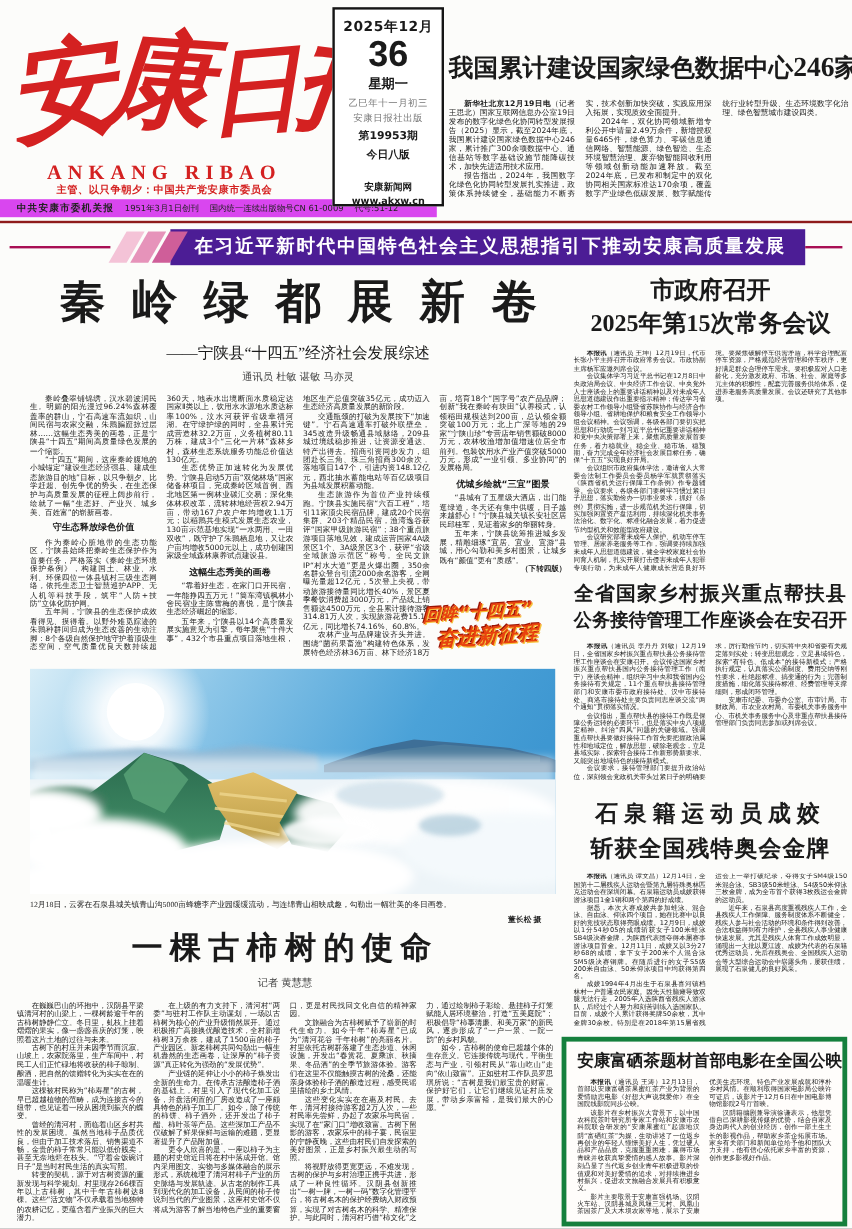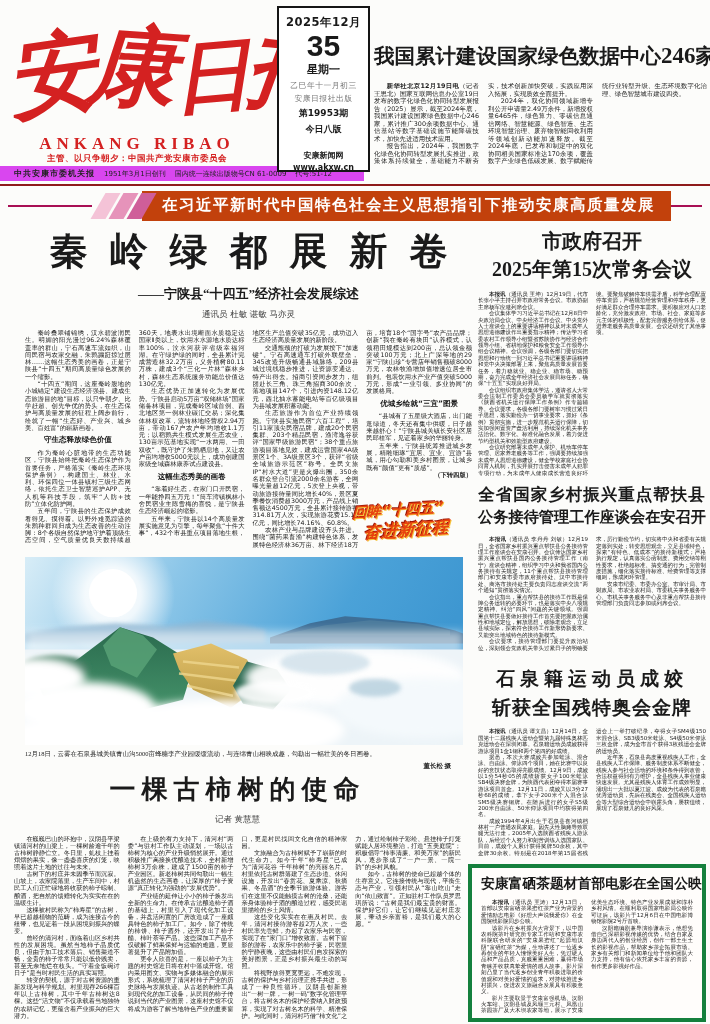--- a/index.html
+++ b/index.html
@@ -47,32 +47,32 @@
   .banner-row { position:absolute; left:0; top:192px; width:710px; height:28px;
     display:flex; align-items:center; }
   .banner-line { height:1.5px; background:#a80f54; }
   .line-left { width:84px; margin-left:8px; }
   .line-right { flex:1; margin-right:8px; }
   .stripes { display:flex; margin-left:6px; margin-right:-10px; }
   .stripes i { display:block; width:15px; height:26px; transform:skewX(-30deg); margin-right:3px; }
   .stripes i:nth-child(1){ background:#f4c3d7; }
   .stripes i:nth-child(2){ background:#e693ba; }
   .stripes i:nth-child(3){ background:#cf5e99; }
-  .banner-box { background:#c2410c; color:#fff; font-size:15.5px; font-weight:bold;
+  .banner-box { background:#4c1d95; color:#fff; font-size:15.5px; font-weight:bold;
     padding:4px 16px 5px 20px; letter-spacing:1.5px; white-space:nowrap; }
   
   .p, .lead-p { text-indent:2em; text-align:justify; }
   .lead { font-weight:bold; }
   .subhead { font-weight:bold; text-align:center; text-indent:0; margin:5px 0 4px; font-size:1.2em; }
   .turn-note { text-align:right; text-indent:0; font-weight:bold; }
   
   .main-article { position:absolute; left:25px; top:226px; width:447px; }
   .main-article h1 { font-size:38px; font-weight:900; text-align:center; letter-spacing:22px;
     text-indent:22px; white-space:nowrap; }
-  .main-article .subtitle { text-align:center; font-size:13px; font-weight:bold;
+  .main-article .subtitle { text-align:center; font-size:13px; font-weight:normal;
     font-family:"Liberation Serif", serif; margin-top:8px; }
   .main-article .byline { text-align:center; font-size:8.5px; color:#444; margin-top:6px; }
   .main-article .body { margin-top:8px; height:222px; column-count:4; column-gap:8px;
     column-fill:auto; overflow:hidden; font-size:6.3px; line-height:1.16; }
   .promo-logo { position:absolute; left:352px; top:500px; width:118px;
     color:#e8420e; font-weight:900; font-style:italic;
     text-shadow:1px 1px 0 #f6c33c, -1px -1px 0 #9c1404; transform:rotate(-4deg) skewX(-6deg); }
   .promo-logo .l1 { font-size:14.5px; white-space:nowrap; }
   .promo-logo .l2 { font-size:17px; margin-left:12px; margin-top:-1px; white-space:nowrap; }
   
@@ -127,21 +127,21 @@
   <div class="sponsor-line">主管、以只争朝夕：中国共产党安康市委员会</div>
   <div class="info-bar">
     <b>中共安康市委机关报</b>
     <span>1951年3月1日创刊</span>
     <span>国内统一连续出版物号CN 61-0009</span>
     <span>代号:51-12</span>
   </div>
 
   <div class="date-box">
     <div class="ym">2025年12月</div>
-    <div class="day">35</div>
+    <div class="day">36</div>
     <div class="wd">星期一</div>
     <div class="lunar">乙巳年十一月初三</div>
     <div class="pub">安康日报社出版</div>
     <div class="issue">第19953期</div>
     <div class="pages">今日八版</div>
     <div class="site">安康新闻网</div>
     <div class="url">www.akxw.cn</div>
   </div>
 
   <div class="top-article">

